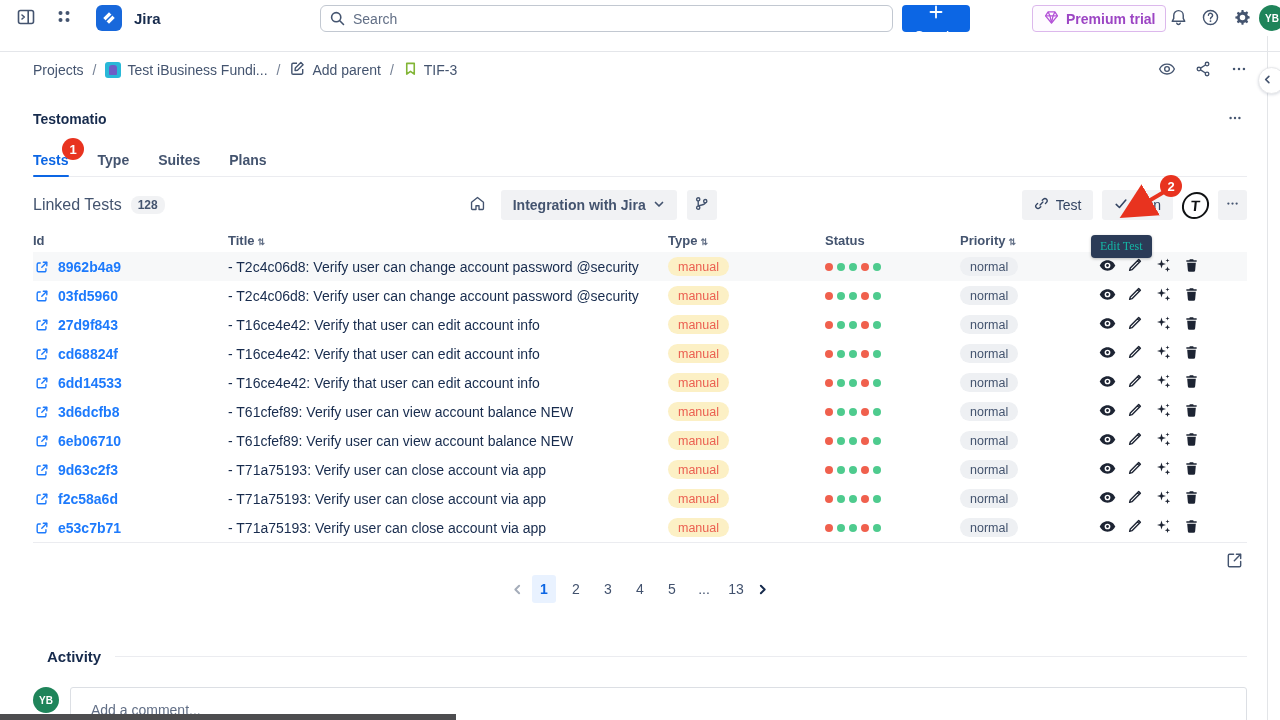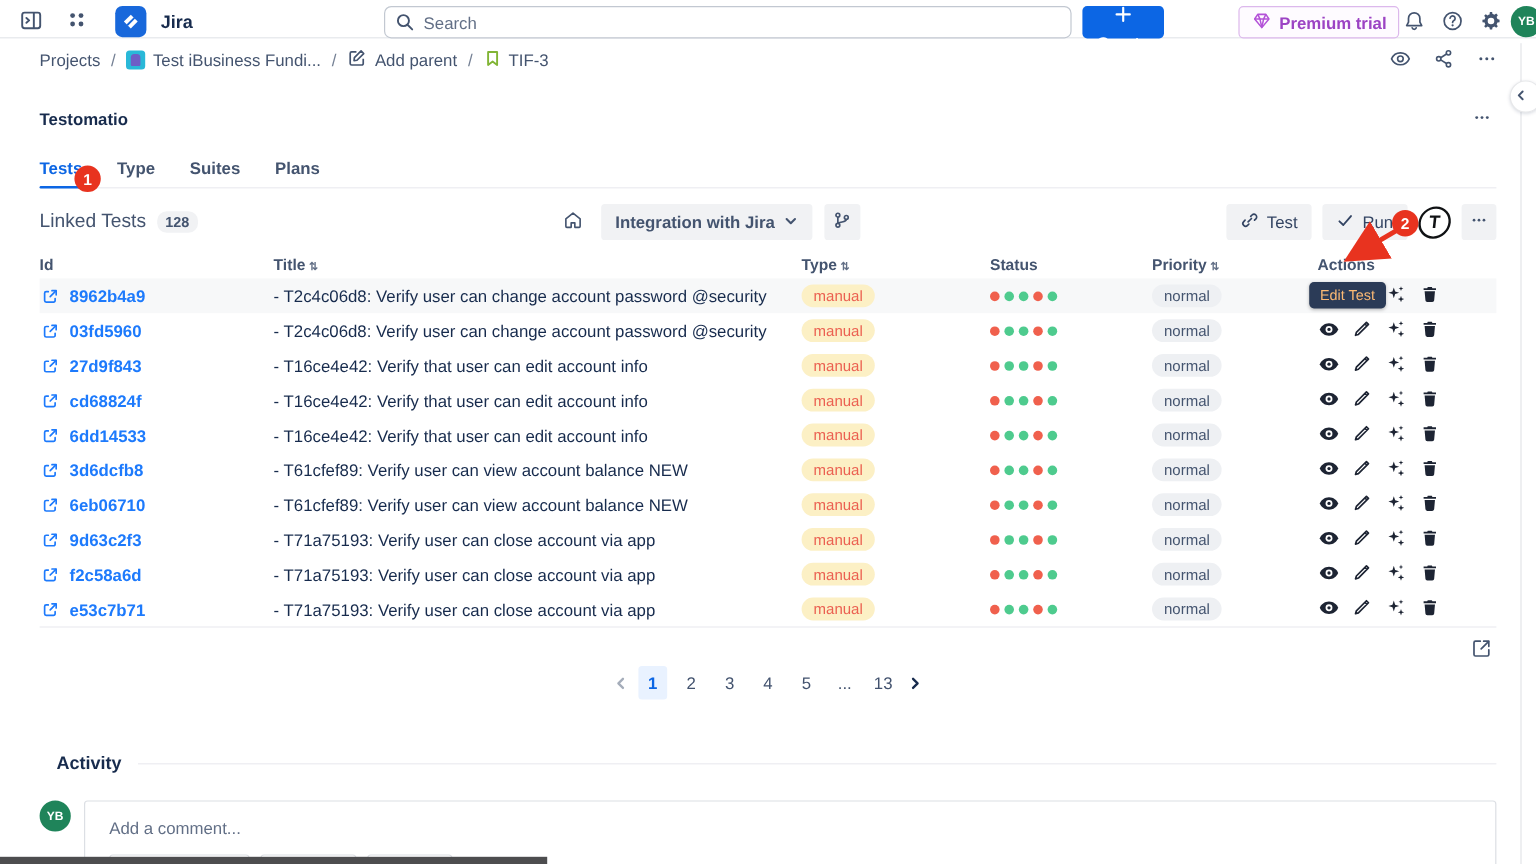--- a/index.html
+++ b/index.html
@@ -1,20 +1,20 @@
 <!DOCTYPE html>
 <html><head>
 <meta charset="utf-8">
 <style>
   * { margin:0; padding:0; box-sizing:border-box; }
   html,body { width:1280px; height:720px; overflow:hidden; background:#fff;
     font-family:"Liberation Sans", sans-serif; color:#172b4d; }
 
   
-  .topbar { position:relative; height:32px; border-bottom:1px solid #e4e6ea; background:#fff; }
+  .topbar { position:relative; height:52px; border-bottom:1px solid #e4e6ea; background:#fff; }
   .topbar-left { position:absolute; left:12px; top:0; height:36px; display:flex; align-items:center; gap:10px; }
   .icon-btn { display:flex; align-items:center; justify-content:center; width:28px; height:28px;
     border-radius:4px; cursor:pointer; color:#44546f; background:transparent; border:none; }
   .jira-logo { width:26px; height:26px; border-radius:6px; background:#1868db; display:flex; align-items:center; justify-content:center; margin-left:8px; }
   .jira-name { font-weight:700; font-size:15px; color:#172b4d; margin-left:2px; }
   .search-wrap { position:absolute; left:320px; top:5px; width:573px; height:27px; }
   .search-input { width:100%; height:100%; border:1px solid #c2c8d1; border-radius:6px; padding:0 10px 0 32px;
     font-size:14px; color:#172b4d; outline:none; font-family:"Liberation Sans",sans-serif; }
   .search-input::placeholder { color:#626f86; }
   .search-icon { position:absolute; left:9px; top:5px; }
@@ -101,22 +101,22 @@
   .chips { display:flex; gap:9px; margin-top:14px; }
   .chip { border:1px solid #dcdfe4; background:#fff; border-radius:3px; height:25px; padding:0 12px;
     font-size:13px; color:#344563; display:flex; align-items:center; cursor:pointer; font-family:"Liberation Sans",sans-serif; }
 
   
   .ann-badge { position:absolute; width:22px; height:22px; border-radius:50%; background:#e8331f; color:#fff;
     font-size:13px; font-weight:700; display:flex; align-items:center; justify-content:center; z-index:30; }
   #badge-1 { left:62px; top:138px; }
   #badge-2 { left:1160px; top:175px; }
   #ann-arrow { position:absolute; left:1100px; top:178px; z-index:29; }
-  .tooltip { position:absolute; left:1091px; top:235px; background:#2b3b57; color:#fdba74; font-size:12px;
-    padding:4px 9px; border-radius:4px; z-index:25; box-shadow:0 1px 3px rgba(0,0,0,.25); }
+  .tooltip { position:absolute; left:1091px; top:235px; background:#2b3b57; color:#14b8a6; font-size:12px;
+    padding:4px 9px; border-radius:4px; z-index:25; box-shadow:0 1px 3px rgba(0,0,0,.25);font-family:Liberation Serif, serif; }
   .right-rail { position:absolute; left:1267px; top:36px; bottom:0; width:1px; background:#e3e5e8; z-index:10; }
   .rail-btn { position:absolute; left:1258px; top:67px; width:27px; height:27px; border-radius:50%; background:#fff;
     border:1px solid #e7e8ea; box-shadow:0 1px 3px rgba(9,30,66,.15); display:flex; align-items:center;
     justify-content:center; color:#44546f; z-index:11; cursor:pointer; }
   .bottom-bar { position:absolute; left:0; top:714px; width:456px; height:6px; background:#4d4d4f; z-index:40; }
 </style>
 </head>
 <body>
 
 <div class="topbar">

